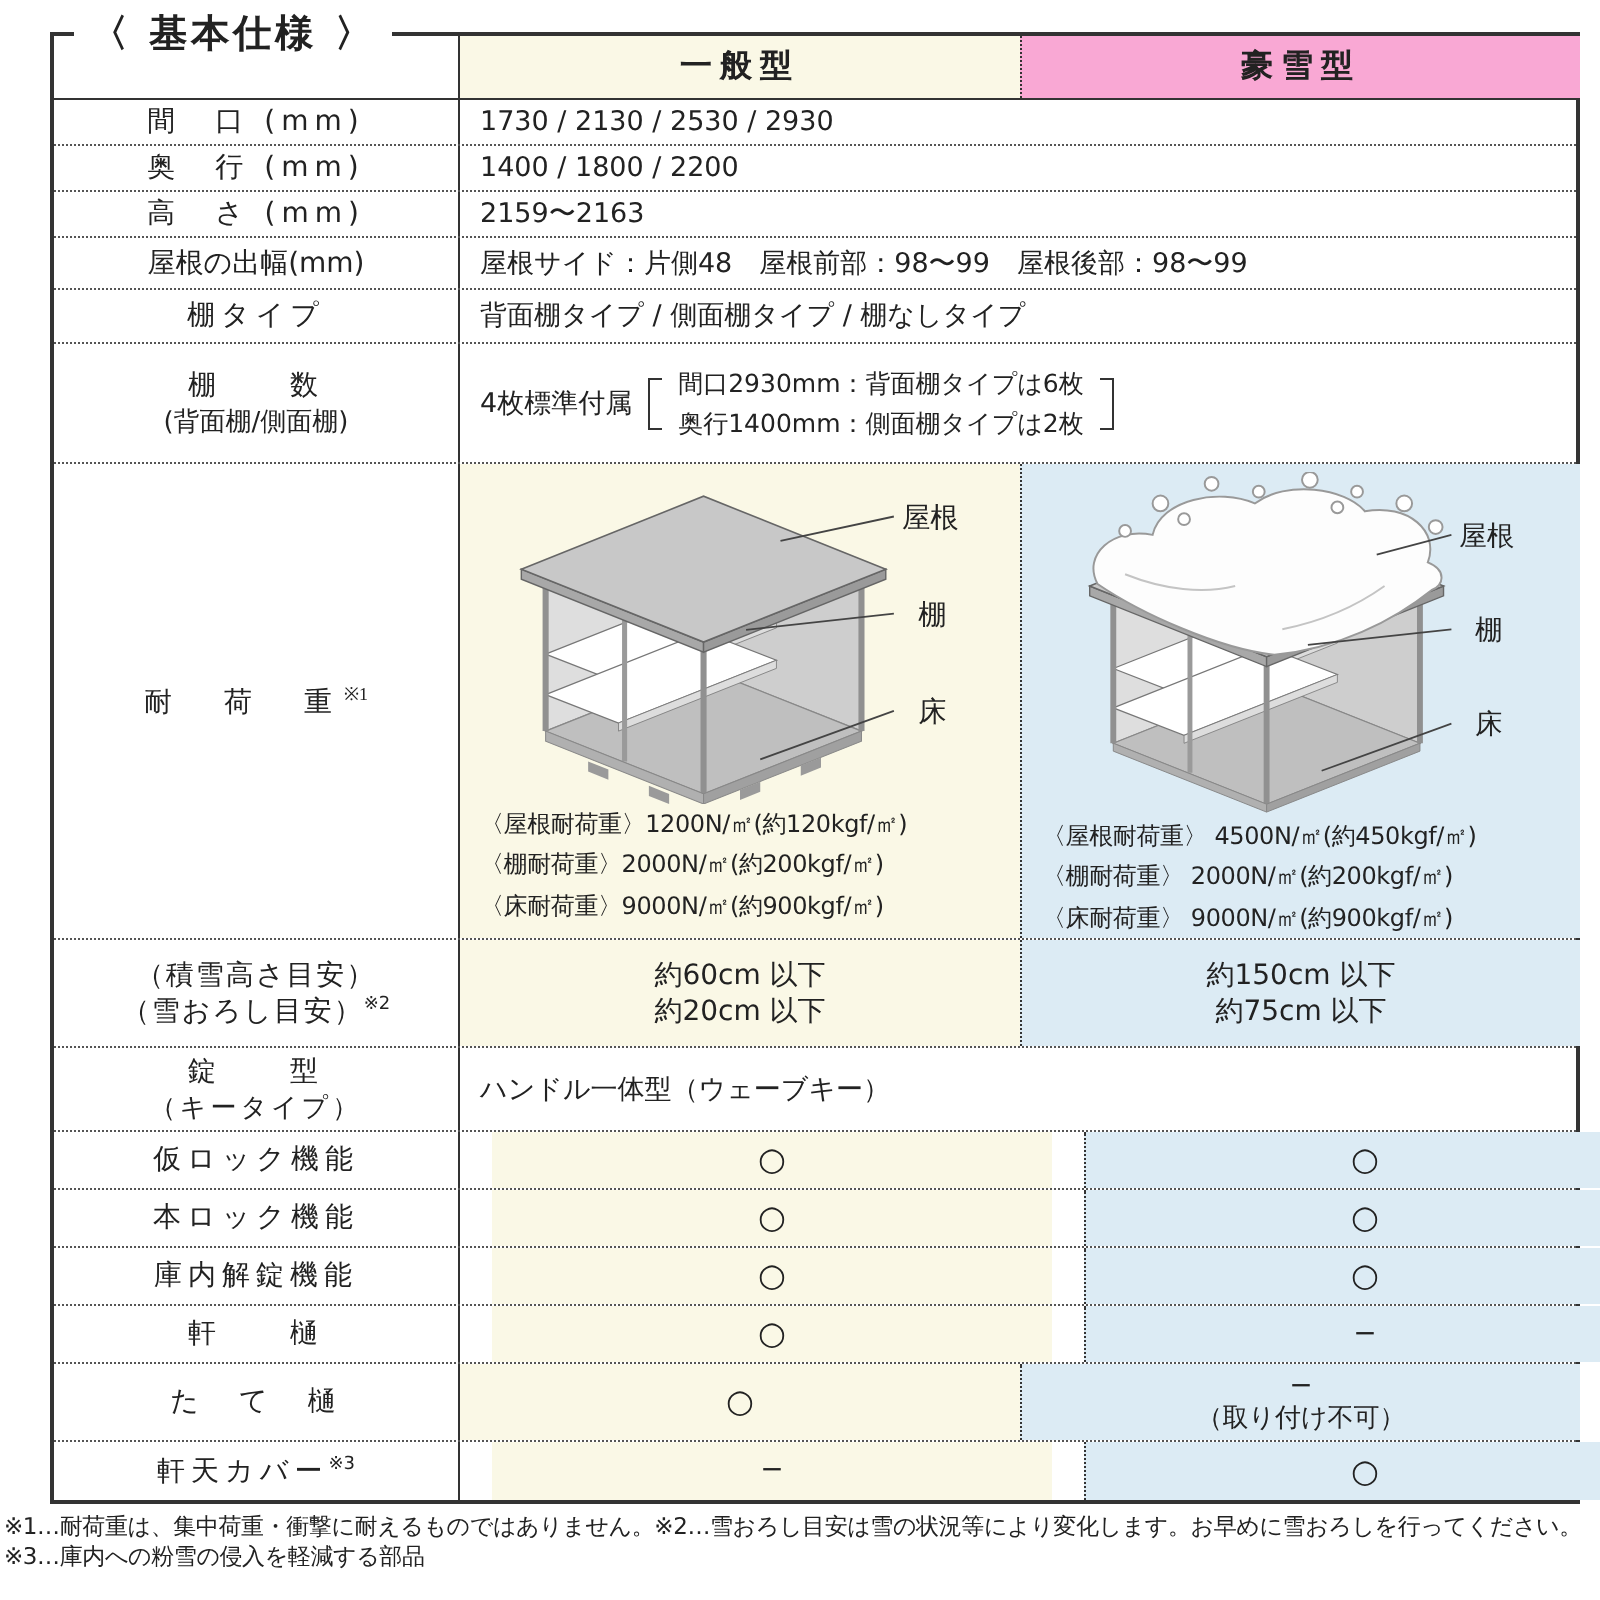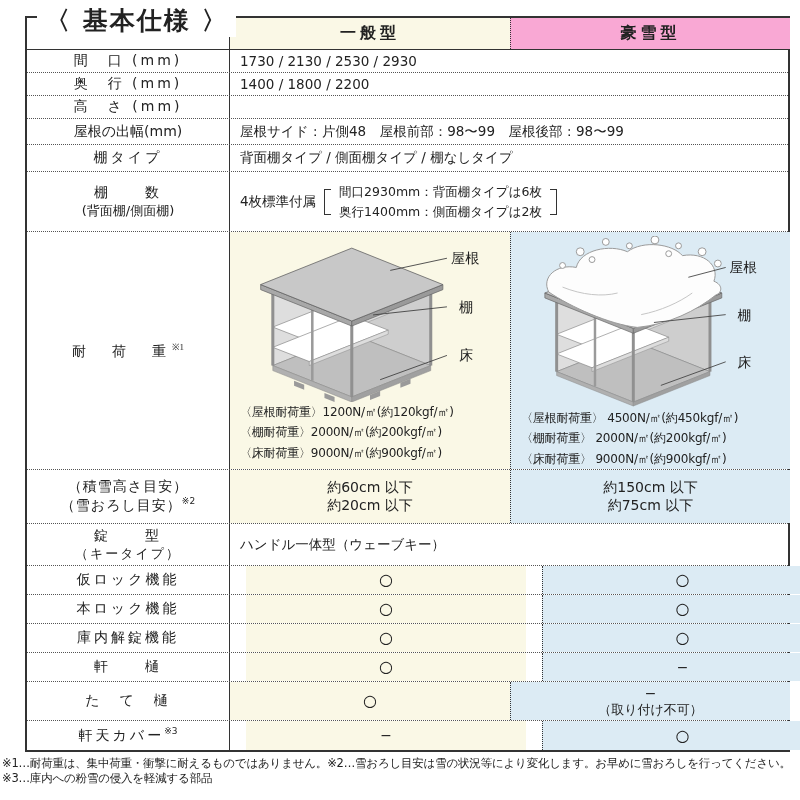--- a/index.html
+++ b/index.html
@@ -1,20 +1,20 @@
 <!DOCTYPE html>
 <html><head>
 <meta charset="utf-8">
 <style>
   * { box-sizing: border-box; margin: 0; padding: 0; }
   html,body { width:800px; height:800px; background:#fff; overflow:hidden;
     font-family:"DejaVu Sans", sans-serif; color:#222; }
   .spec-table { position:relative; margin:16px 10px 0 25px; border:2px solid #333; background:#fff; }
   .title { position:absolute; top:-14px; left:10px; background:#fff; padding:0 8px;
-    font-size:25px; font-weight:bold; letter-spacing:2px; z-index:5; }
+    font-size:19px; font-weight:bold; letter-spacing:2px; z-index:5; }
   .row { display:flex; width:100%; border-bottom:1px dotted #555; }
   .row:last-child { border-bottom:none; }
   .cell { display:flex; align-items:center; }
   .lab { width:203px; min-width:203px; border-right:1px solid #333; justify-content:center;
     text-align:center; flex-direction:column; font-size:14px; letter-spacing:3px; padding:1px 2px; }
   .lab .lab-sub { letter-spacing:0; font-size:13px; }
   .vspan { flex:1; padding-left:10px; font-size:13.5px; background:#fff; }
   .v1, .v2 { width:280px; min-width:280px; justify-content:center; text-align:center; flex-direction:column; }
   .v2 { border-left:1px dotted #333; flex:1; }
   .r-head { height:32px; border-bottom:1px solid #333; }
@@ -59,20 +59,21 @@
   <div class="row r-s">
     <div class="cell lab">間　口 (mm)</div>
     <div class="cell vspan">1730 / 2130 / 2530 / 2930</div>
   </div>
   <div class="row r-s">
     <div class="cell lab">奥　行 (mm)</div>
     <div class="cell vspan">1400 / 1800 / 2200</div>
   </div>
   <div class="row r-s">
     <div class="cell lab">高　さ (mm)</div>
+    <div class="cell vspan">2159〜2163</div>
   </div>
   <div class="row r-yane">
     <div class="cell lab" style="letter-spacing:0;">屋根の出幅(mm)</div>
     <div class="cell vspan">屋根サイド：片側48　屋根前部：98〜99　屋根後部：98〜99</div>
   </div>
   <div class="row r-tana">
     <div class="cell lab">棚タイプ</div>
     <div class="cell vspan">背面棚タイプ / 側面棚タイプ / 棚なしタイプ</div>
   </div>
 

